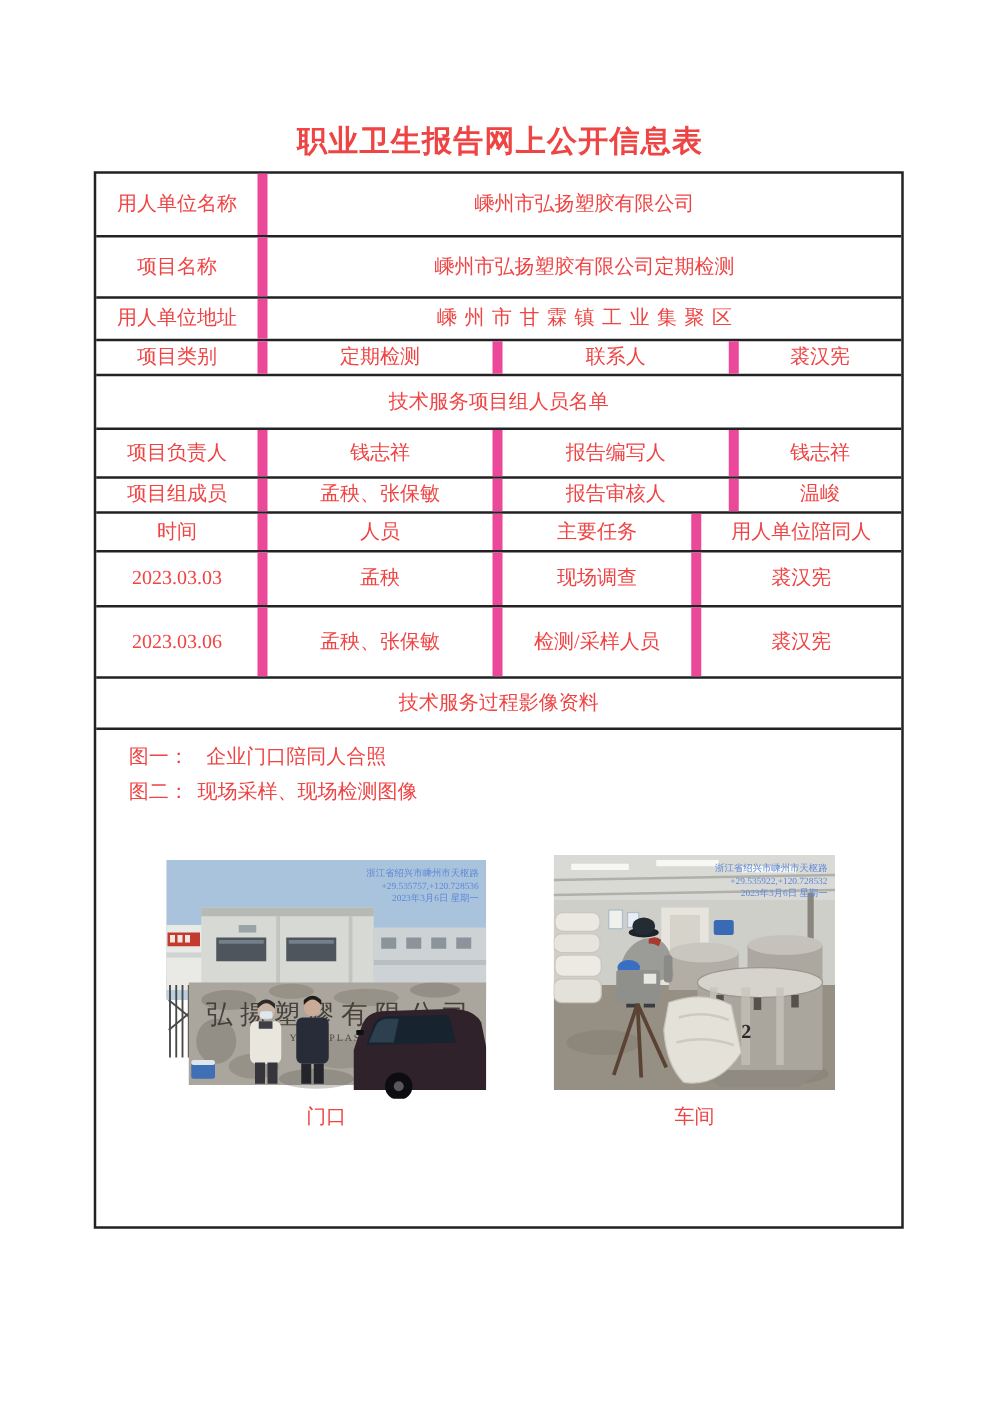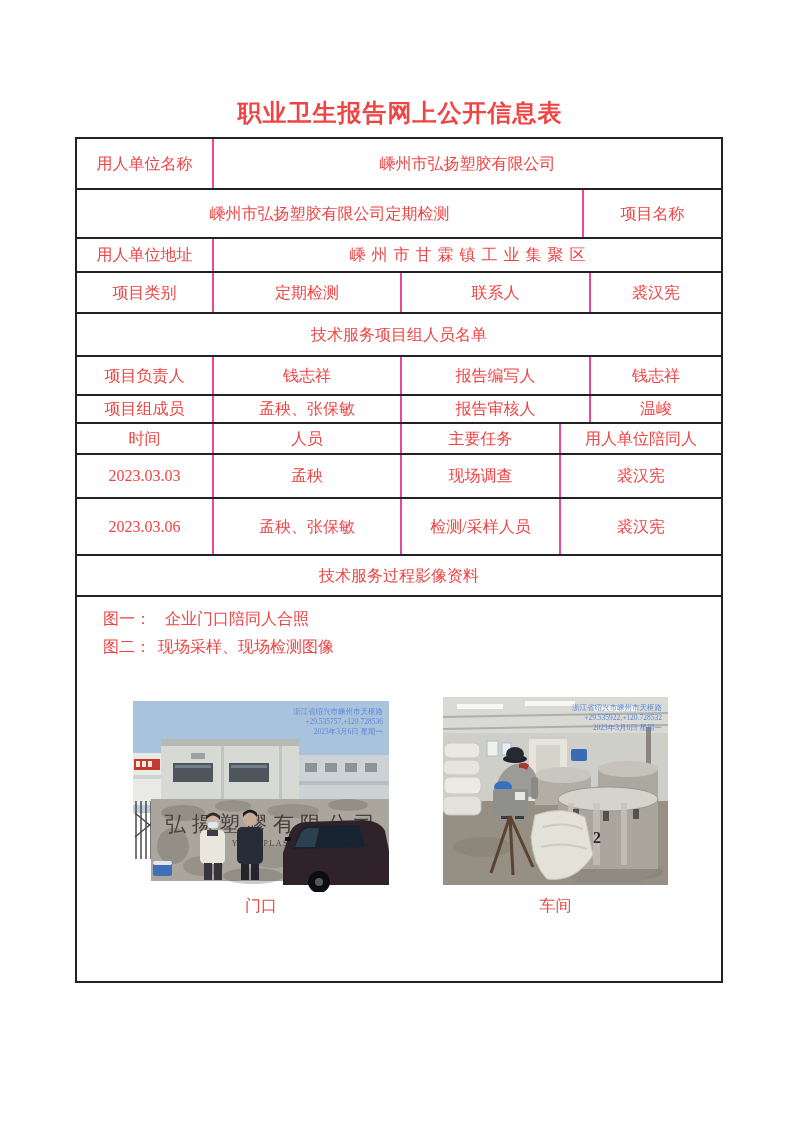--- a/index.html
+++ b/index.html
@@ -12,31 +12,31 @@
     position:absolute;top:97px;left:0;width:100%;margin:0;
     text-align:center;font-size:24px;font-weight:bold;letter-spacing:1px;
   }
   .doc-table{
     position:absolute;left:75px;top:137px;width:648px;height:846px;
     border:2px solid #222;box-sizing:border-box;display:flex;flex-direction:column;
   }
   .trow{display:flex;border-bottom:2px solid #222;box-sizing:border-box;flex-shrink:0;}
   .trow:last-child{border-bottom:none;flex:1;padding-left:16px;}
   .cell{
-    box-sizing:border-box;border-right:2px solid #ec4899;
+    box-sizing:border-box;border-right:8px solid #ec4899;
     display:flex;align-items:center;justify-content:center;
     font-size:16px;text-align:center;line-height:1.25;padding:2px 4px;
   }
   .cell:last-child{border-right:none;}
   .cw-label{width:137px;}
   .cw-2{width:188px;}
   .cw-3a{width:189px;}
   .cw-3b{width:159px;}
   .cw-fill{flex:1;}
-  .h-r0{height:51px}.h-r1{height:49px}.h-r2{height:34px}.h-r3{height:41px}
+  .h-r0{height:51px}.h-r1{height:49px}.h-r2{height:34px}.h-r3{height:28px}
   .h-r4{height:43px}.h-r5{height:39px}.h-r6{height:28px}.h-r7{height:35px}
   .h-r8{height:31px}.h-r9{height:44px}.h-r10{height:57px}.h-r11{height:41px}
   .spaced{letter-spacing:6px;text-indent:6px;}
   .row-photos{position:relative;display:block;}
   .fig-lines{padding:8px 0 0 10px;font-size:16px;text-align:left;}
   .fig-line{height:28px;line-height:28px;}
   .fig-line .gap1{margin-left:14px;}
   .fig-line .gap2{margin-left:7px;}
   .photo{position:absolute;line-height:0;}
   .photo-gate{left:56px;top:104px;width:256px;height:191px;}
@@ -54,22 +54,22 @@
   <h1 class="title">职业卫生报告网上公开信息表</h1>
 
   <div class="doc-table">
 
     <div class="trow h-r0">
       <div class="cell cw-label">用人单位名称</div>
       <div class="cell cw-fill">嵊州市弘扬塑胶有限公司</div>
     </div>
 
     <div class="trow h-r1">
+      <div class="cell cw-label">项目名称</div>
       <div class="cell cw-fill">嵊州市弘扬塑胶有限公司定期检测</div>
-      <div class="cell cw-label">项目名称</div>
     </div>
 
     <div class="trow h-r2">
       <div class="cell cw-label">用人单位地址</div>
       <div class="cell cw-fill spaced">嵊州市甘霖镇工业集聚区</div>
     </div>
 
     <div class="trow h-r3">
       <div class="cell cw-label">项目类别</div>
       <div class="cell cw-2">定期检测</div>

